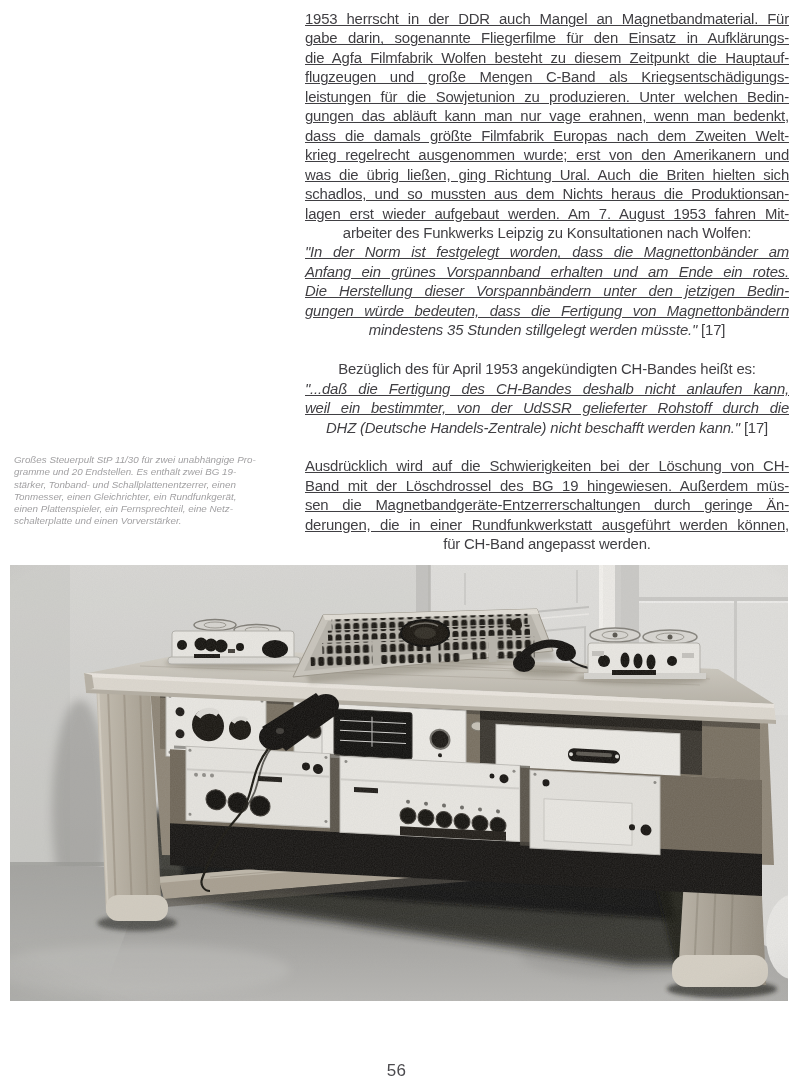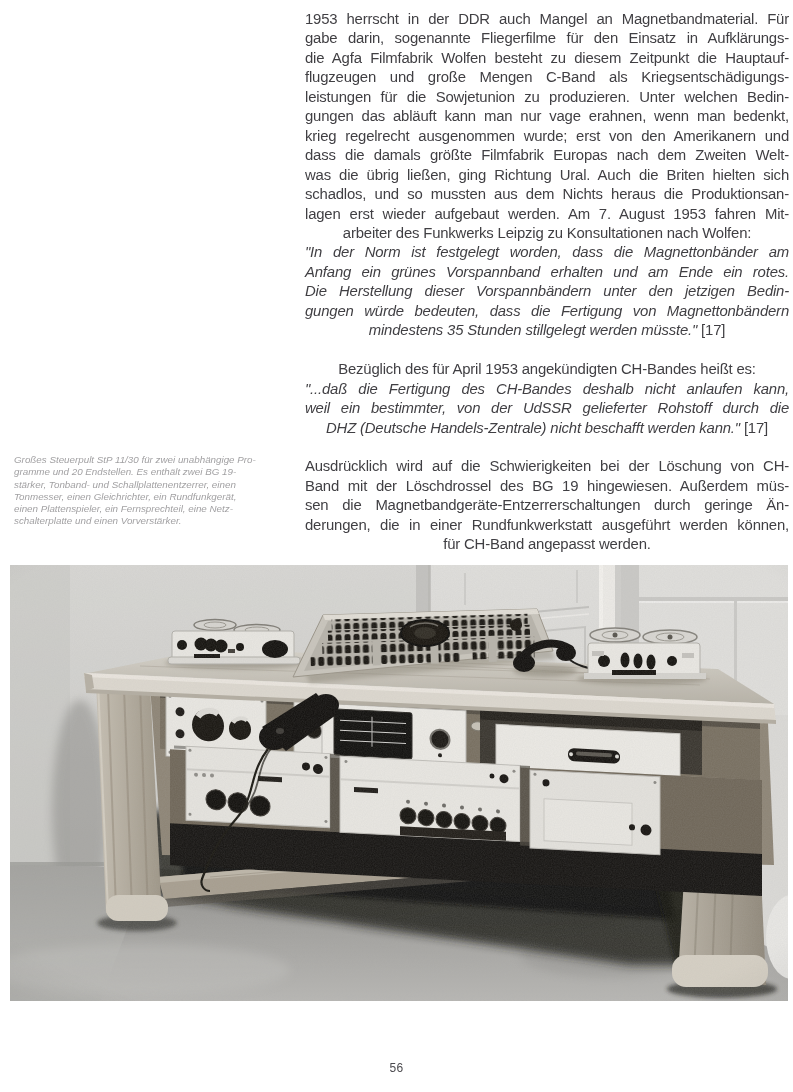--- a/index.html
+++ b/index.html
@@ -8,52 +8,52 @@
     width:793px; height:1092px; position:relative; overflow:hidden;
     font-family:"Liberation Sans","DejaVu Sans",sans-serif;
   }
   .article {
     position:absolute; left:305px; top:10px; width:484px;
     font-size:14.9px; line-height:19.45px; letter-spacing:-0.18px;
     color:var(--body-ink,#403f43);
     -webkit-font-smoothing:antialiased;
   }
   .tline { min-height:19.45px; text-align:center; }
-  .tline.just { text-align:justify; text-align-last:justify; }
+  .tline.just { text-align:justify; text-align-last:justify;text-decoration:underline; }
   .it { font-style:italic; }
   .caption {
     position:absolute; left:14px; top:454px; width:286px;
     font-size:9.8px; line-height:12.25px; font-style:italic;
     color:var(--caption-ink,#a2a1a3);
   }
   .cline { min-height:12.25px; }
   .photo {
     position:absolute; left:10px; top:565px; width:778px; height:436px;
     overflow:hidden; background:#cfcecb;
   }
   .photo svg { display:block; }
   .pageno {
     position:absolute; left:0; top:1061px; width:100%;
-    text-align:center; font-size:12px; letter-spacing:0.4px; color:#4b4a4e;
+    text-align:center; font-size:17px; letter-spacing:0.4px; color:#4b4a4e;
   }
 </style>
 </head>
 <body>
 
 <div class="page">
 
   <div class="article">
       <div class="tline just"><span>1953 herrscht in der DDR auch Mangel an Magnetbandmaterial. Für</span></div>
       <div class="tline just"><span>gabe darin, sogenannte Fliegerfilme für den Einsatz in Aufklärungs-</span></div>
       <div class="tline just"><span>die Agfa Filmfabrik Wolfen besteht zu diesem Zeitpunkt die Hauptauf-</span></div>
       <div class="tline just"><span>flugzeugen und große Mengen C-Band als Kriegsentschädigungs-</span></div>
       <div class="tline just"><span>leistungen für die Sowjetunion zu produzieren. Unter welchen Bedin-</span></div>
       <div class="tline just"><span>gungen das abläuft kann man nur vage erahnen, wenn man bedenkt,</span></div>
+      <div class="tline just"><span>dass die damals größte Filmfabrik Europas nach dem Zweiten Welt-</span></div>
       <div class="tline just"><span>krieg regelrecht ausgenommen wurde; erst von den Amerikanern und</span></div>
-      <div class="tline just"><span>dass die damals größte Filmfabrik Europas nach dem Zweiten Welt-</span></div>
       <div class="tline just"><span>was die übrig ließen, ging Richtung Ural. Auch die Briten hielten sich</span></div>
       <div class="tline just"><span>schadlos, und so mussten aus dem Nichts heraus die Produktionsan-</span></div>
       <div class="tline just"><span>lagen erst wieder aufgebaut werden. Am 7. August 1953 fahren Mit-</span></div>
       <div class="tline"><span>arbeiter des Funkwerks Leipzig zu Konsultationen nach Wolfen:</span></div>
       <div class="tline just"><span class="it">"In der Norm ist festgelegt worden, dass die Magnettonbänder am</span></div>
       <div class="tline just"><span class="it">Anfang ein grünes Vorspannband erhalten und am Ende ein rotes.</span></div>
       <div class="tline just"><span class="it">Die Herstellung dieser Vorspannbändern unter den jetzigen Bedin-</span></div>
       <div class="tline just"><span class="it">gungen würde bedeuten, dass die Fertigung von Magnettonbändern</span></div>
       <div class="tline"><span class="it">mindestens 35 Stunden stillgelegt werden müsste."</span><span> [17]</span></div>
       <div class="tline">&nbsp;</div>

